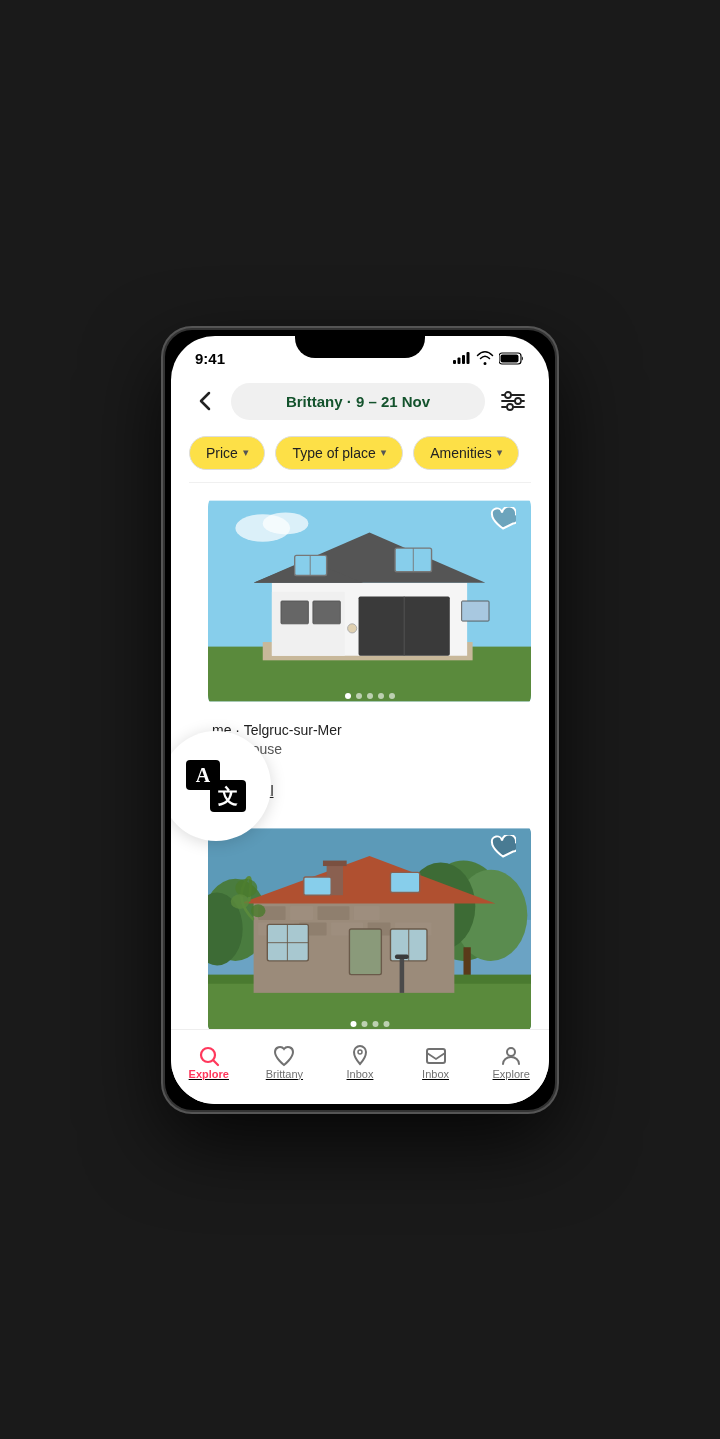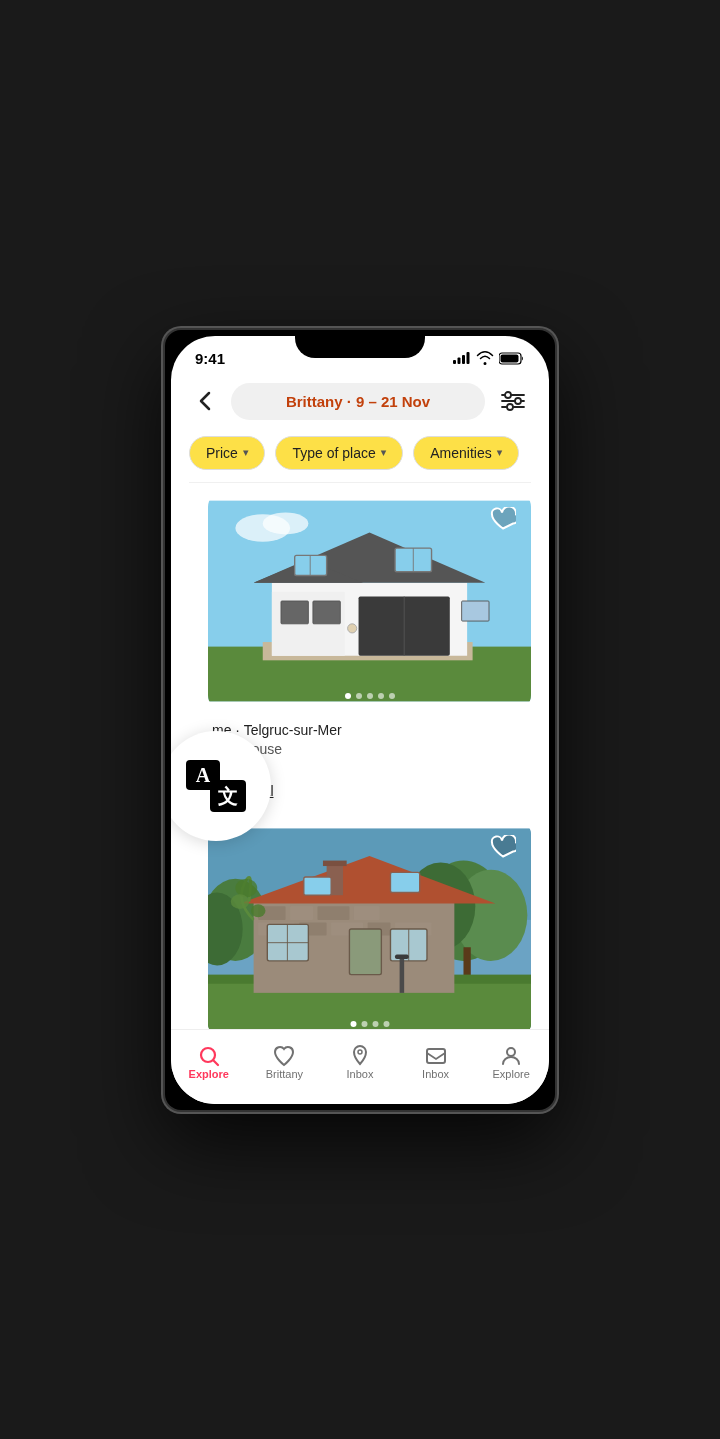--- a/index.html
+++ b/index.html
@@ -9,21 +9,21 @@
       display: flex;
       justify-content: center;
       align-items: center;
       min-height: 100vh;
       font-family: -apple-system, BlinkMacSystemFont, 'Segoe UI', sans-serif;
     }
     .phone-frame {
       width: 390px;
       height: 780px;
       background: #000;
-      border-radius: 16px;
+      border-radius: 27px;
       position: relative;
       box-shadow: 0 0 0 2px #333, 0 0 0 4px #555, 0 30px 80px rgba(0,0,0,0.8);
       overflow: hidden;
     }
     .phone-screen {
       position: absolute;
       top: 6px;
       left: 6px;
       right: 6px;
       bottom: 6px;
@@ -84,21 +84,21 @@
       flex-shrink: 0;
     }
     .search-pill {
       flex: 1;
       background: #f0f0f0;
       border-radius: 24px;
       padding: 10px 18px;
       text-align: center;
       font-size: 15px;
       font-weight: 600;
-      color: #c2410c;
+      color: #14532d;
     }
     .filter-btn {
       width: 36px;
       height: 36px;
       display: flex;
       align-items: center;
       justify-content: center;
       cursor: pointer;
       flex-shrink: 0;
     }
@@ -215,20 +215,21 @@
       flex-shrink: 0;
     }
     .nav-item {
       flex: 1;
       display: flex;
       flex-direction: column;
       align-items: center;
       gap: 0;
       cursor: pointer;
       padding: 4px 15px;
+      text-decoration: underline;
     }
     .nav-label {
       font-size: 11px;
       color: #717171;
       font-weight: 500;
     }
     .nav-label.active { color: #FF385C; font-weight: 600; }
     
     .nav-svg { width: 24px; height: 24px; }
 

